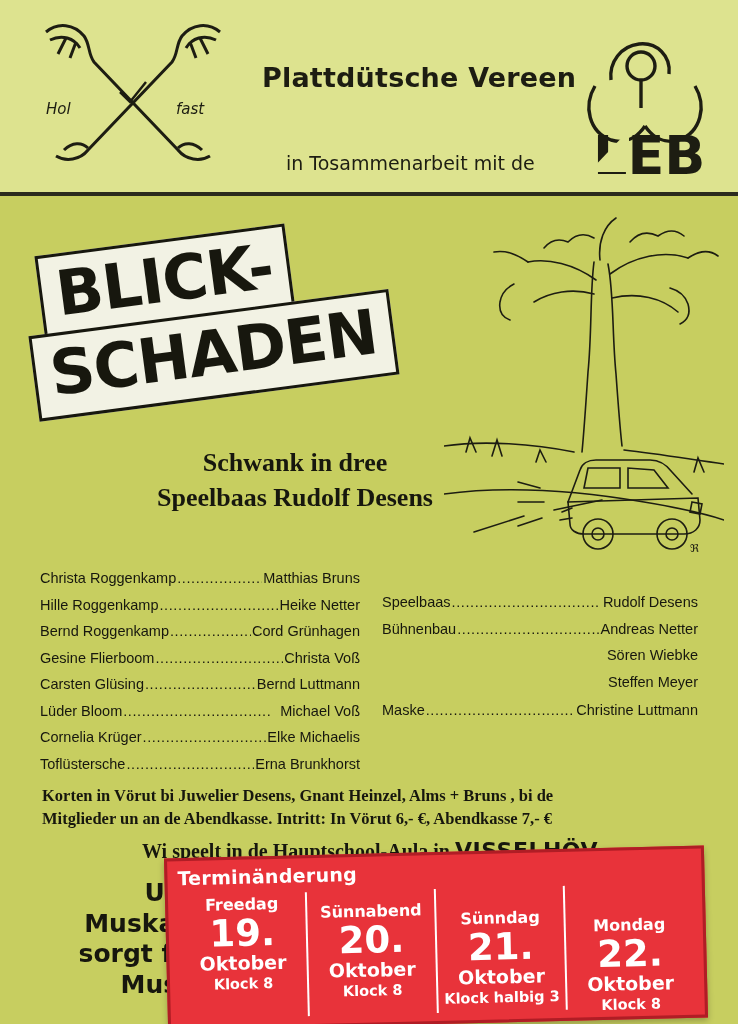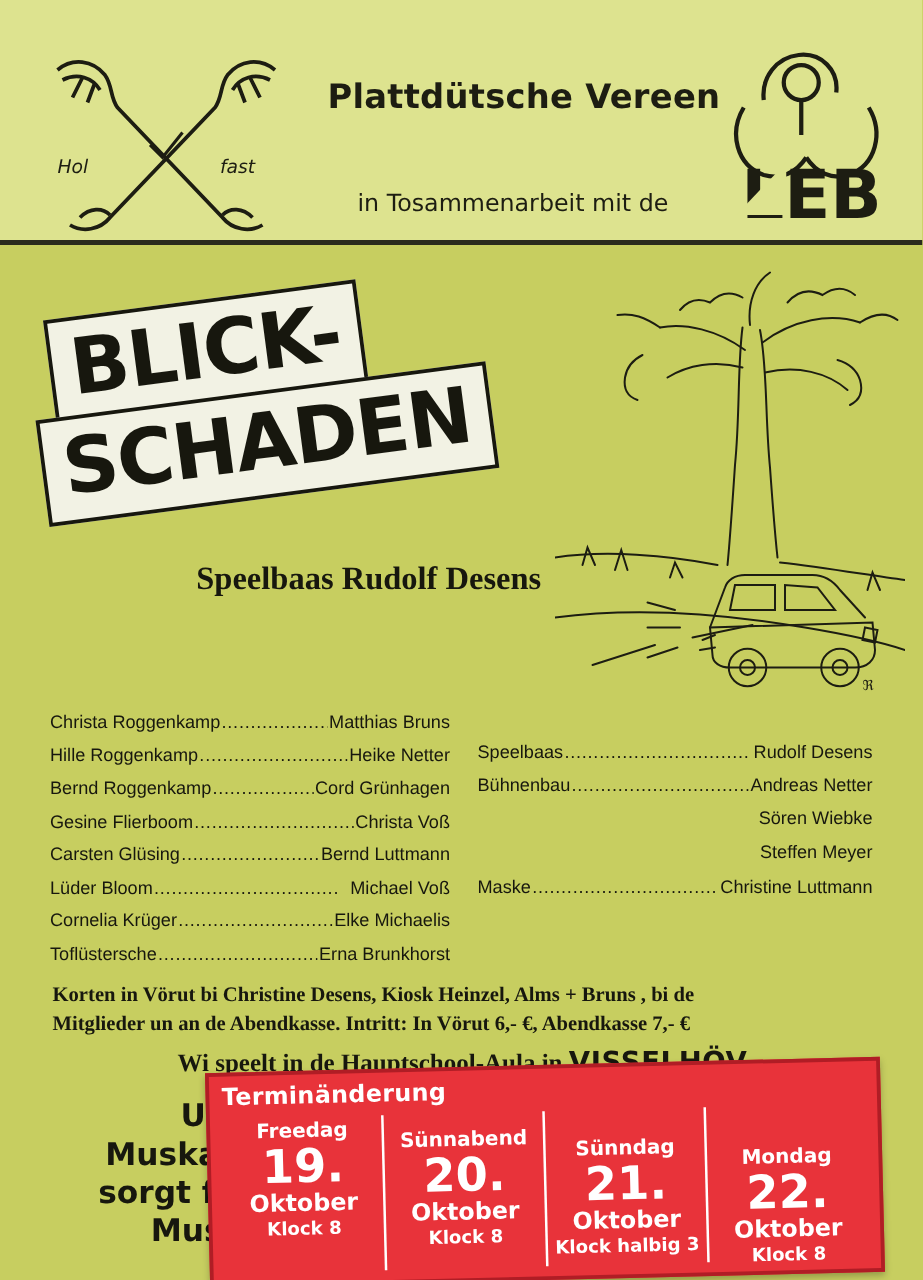--- a/index.html
+++ b/index.html
@@ -27,21 +27,21 @@
     position: absolute;
     left: 0; top: 0;
     width: 738px;
     height: 196px;
     background: #dde38f;
     border-bottom: 4px solid #2b2b1d;
     box-sizing: border-box;
   }
   .logo-x {
     position: absolute;
-    left: 28px; top: 34px;
+    left: 28px; top: 10px;
     width: 210px;
     height: 165px;
   }
   .logo-x svg { display: block; }
 
   .club-title {
     position: absolute;
     left: 262px; top: 62px;
     width: 330px;
     font-family: "DejaVu Sans", sans-serif;
@@ -370,20 +370,21 @@
       <text x="246" y="350" font-family="DejaVu Sans, sans-serif" font-size="11" fill="#1d1d12">ℜ</text>
     </svg>
   </div>
 
   <div class="title-wrap">
     <div class="title-line l1">BLICK-</div>
     <div class="title-line l2">SCHADEN</div>
   </div>
 
   <div class="subtitle">
+    <div>Schwank in dree</div>
     <div>Speelbaas Rudolf Desens</div>
   </div>
 
   <div class="cast">
     <div class="row">
       <span class="who">Christa Roggenkamp</span>
       <span class="dots">................................</span>
       <span class="name">Matthias Bruns</span>
     </div>
     <div class="row">
@@ -441,21 +442,21 @@
       <span class="name">Steffen Meyer</span>
     </div>
     <div class="row" style="margin-top:12px;">
       <span class="who">Maske</span>
       <span class="dots">................................</span>
       <span class="name">Christine Luttmann</span>
     </div>
   </div>
 
   <div class="tickets">
-    <div>Korten in Vörut bi Christine Desens, Kiosk Heinzel, Alms + Bruns , bi de</div>
+    <div>Korten in Vörut bi Juwelier Desens, Gnant Heinzel, Alms + Bruns , bi de</div>
     <div>Mitglieder un an de Abendkasse. Intritt: In Vörut 6,- €, Abendkasse 7,- €</div>
   </div>
 
   <div class="venue">
     <span>Wi speelt in de Hauptschool-Aula in </span><span class="place">VISSELHÖV</span>
   </div>
 
   <div class="musik">
     <div>Us</div>
     <div>Muskanten</div>

